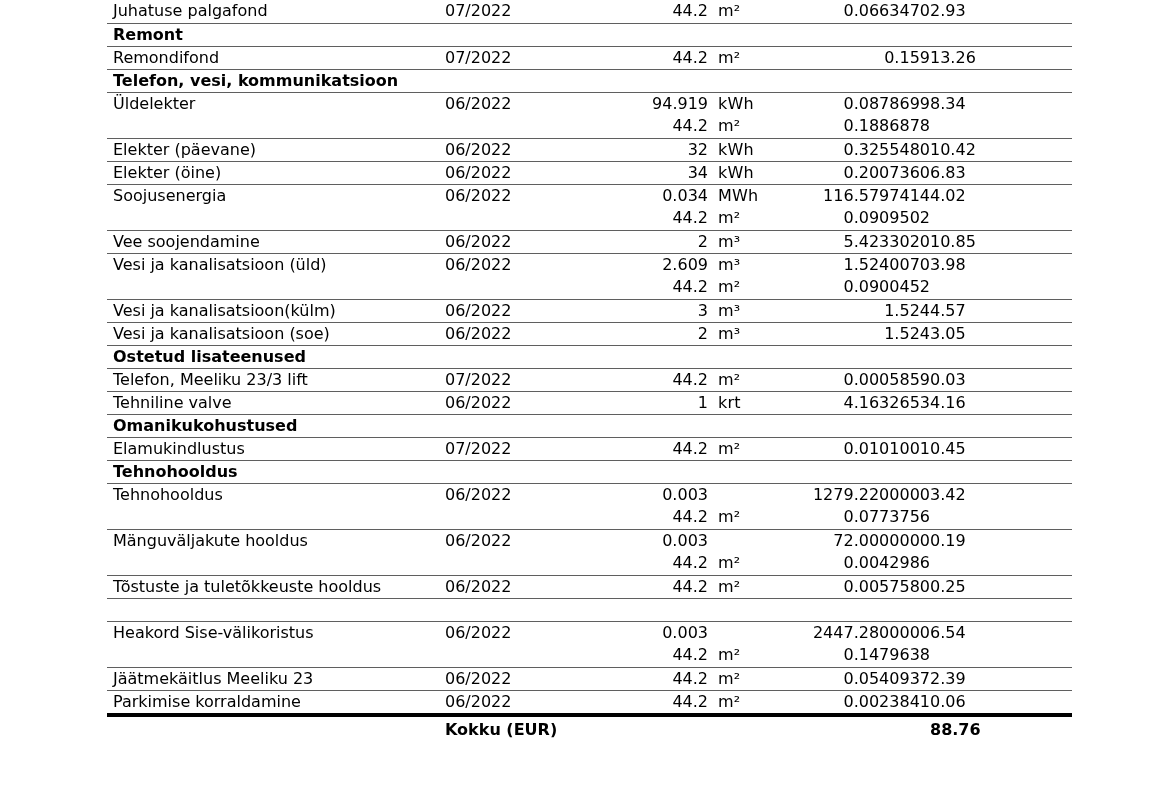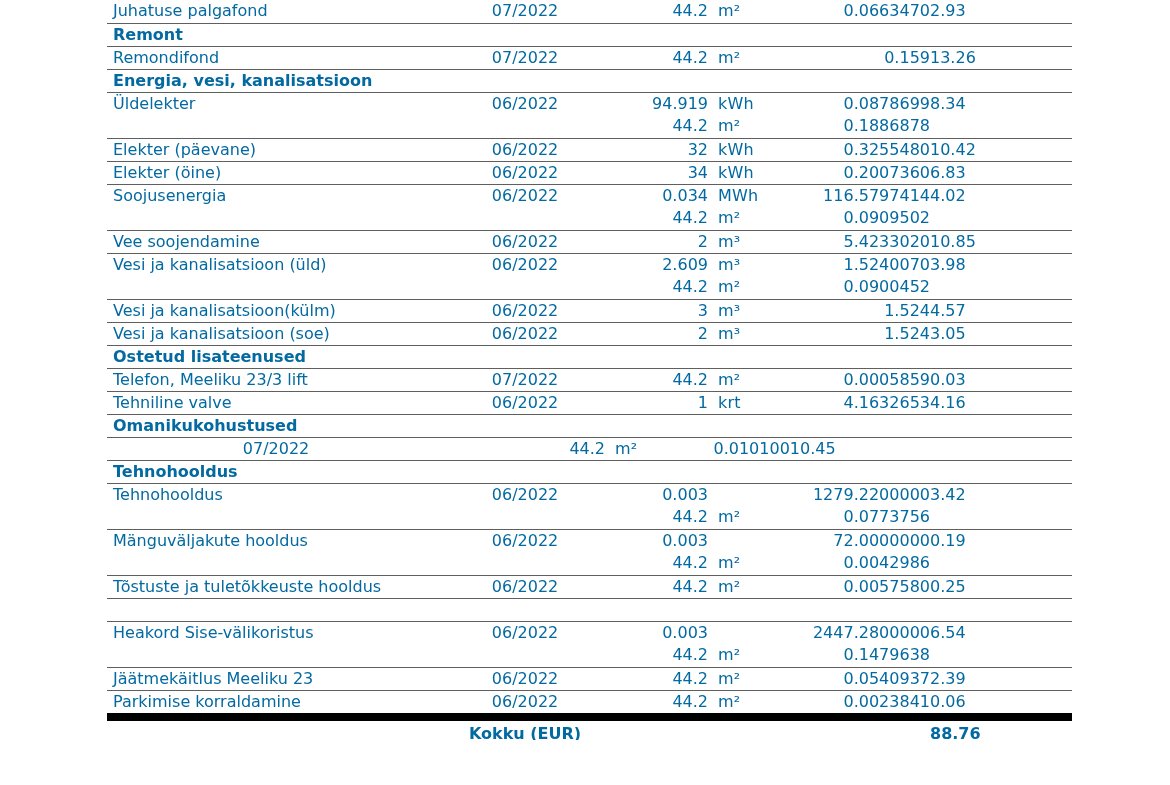--- a/index.html
+++ b/index.html
@@ -3,54 +3,54 @@
 <meta charset="utf-8">
 <style>
   html, body { margin: 0; padding: 0; background: #ffffff; }
   .page {
     position: relative;
     width: 1170px;
     height: 785px;
     background: #ffffff;
     font-family: "DejaVu Sans", "Liberation Sans", sans-serif;
     font-size: 16px;
-    color: #0369a1;
+    color: #000000;
     overflow: hidden;
   }
   .table {
     position: absolute;
     left: 107px;
     top: 0;
     width: 965px;
   }
   .row {
     display: grid;
     grid-template-columns: 332px 166px 103px 92px 130px 142px;
     height: 23px;
     line-height: 22px;
     box-sizing: border-box;
     border-top: 1px solid #5f5f5f;
     white-space: nowrap;
   }
   .row.first, .row.continuation { border-top: none; }
   .cell { overflow: hidden; }
   .c-name   { padding-left: 6px; }
-  .c-period { padding-left: 6px; text-align: center; }
+  .c-period { padding-left: 6px; }
   .c-qty    { text-align: right; }
   .c-unit   { padding-left: 10px; letter-spacing: 0.2px; }
   .c-rate   { text-align: right; }
   .c-sum    { padding-right: 8px; }
   .row.section .c-name { font-weight: bold; }
   .total-row {
     display: grid;
     grid-template-columns: 332px 166px 103px 92px 130px 142px;
     height: 27px;
     line-height: 26px;
     box-sizing: border-box;
-    border-top: 8px solid #000000;
+    border-top: 4px solid #000000;
     font-weight: bold;
     white-space: nowrap;
   }
 </style>
 </head>
 <body>
 
 <div class="page">
   <div class="table">
     <div>
@@ -72,21 +72,21 @@
         </div>
         <div class="row item">
           <div class="cell c-name">Remondifond</div>
           <div class="cell c-period">07/2022</div>
           <div class="cell c-qty">44.2</div>
           <div class="cell c-unit">m²</div>
           <div class="cell c-rate">0.159</div>
           <div class="cell c-sum">13.26</div>
         </div>
         <div class="row section">
-          <div class="cell c-name">Energia, vesi, kanalisatsioon</div>
+          <div class="cell c-name">Telefon, vesi, kommunikatsioon</div>
           <div class="cell c-period"></div>
           <div class="cell c-qty"></div>
           <div class="cell c-unit"></div>
           <div class="cell c-rate"></div>
           <div class="cell c-sum"></div>
         </div>
         <div class="row item">
           <div class="cell c-name">Üldelekter</div>
           <div class="cell c-period">06/2022</div>
           <div class="cell c-qty">94.919</div>
@@ -200,20 +200,21 @@
         </div>
         <div class="row section">
           <div class="cell c-name">Omanikukohustused</div>
           <div class="cell c-period"></div>
           <div class="cell c-qty"></div>
           <div class="cell c-unit"></div>
           <div class="cell c-rate"></div>
           <div class="cell c-sum"></div>
         </div>
         <div class="row item">
+          <div class="cell c-name">Elamukindlustus</div>
           <div class="cell c-period">07/2022</div>
           <div class="cell c-qty">44.2</div>
           <div class="cell c-unit">m²</div>
           <div class="cell c-rate">0.0101001</div>
           <div class="cell c-sum">0.45</div>
         </div>
         <div class="row section">
           <div class="cell c-name">Tehnohooldus</div>
           <div class="cell c-period"></div>
           <div class="cell c-qty"></div>

